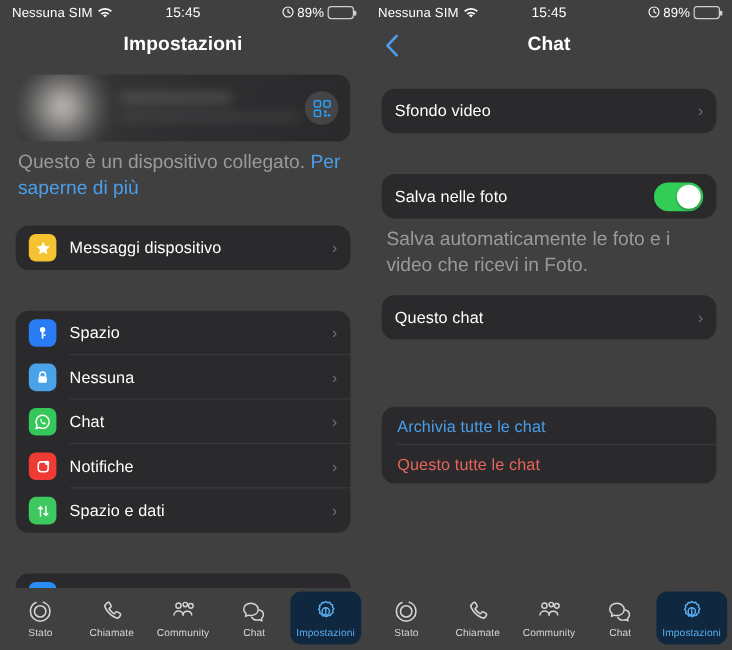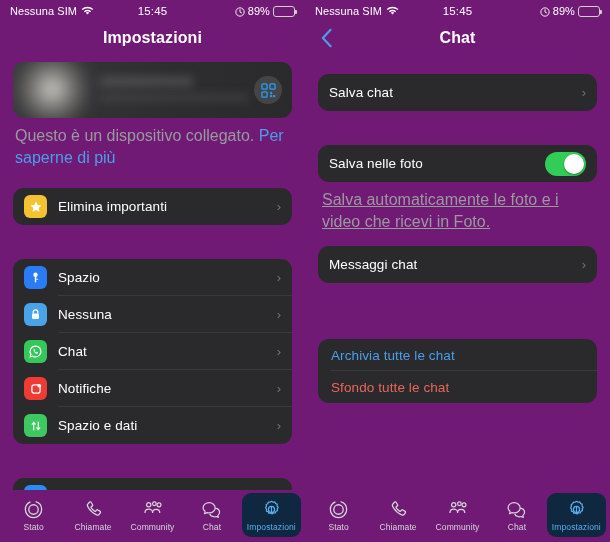--- a/index.html
+++ b/index.html
@@ -5,37 +5,37 @@
   * { box-sizing: border-box; margin: 0; padding: 0; }
   html, body {
     width: 610px; height: 542px;
     background: #000;
     font-family: "Liberation Sans", sans-serif;
     overflow: hidden;
   }
   .screen { display: flex; width: 610px; height: 542px; }
   .panel {
     width: 305px; height: 542px;
-    background: #701a75;
+    background: #404040;
     position: relative;
     display: flex; flex-direction: column;
     overflow: hidden;
   }
 
   
   .statusbar {
     height: 22px; flex: 0 0 22px;
     display: flex; align-items: center;
     padding: 0 10px;
     color: #fff; font-size: 11px;
     letter-spacing: .1px;
   }
   .sb-left { display: flex; align-items: center; gap: 4px; flex: 1 1 0; }
   .sb-center { flex: 0 0 auto; font-size: 11.5px; font-weight: 400; }
-  .sb-right { display: flex; align-items: flex-end; justify-content: flex-end; gap: 3px; flex: 1 1 0; }
+  .sb-right { display: flex; align-items: flex-start; justify-content: flex-end; gap: 3px; flex: 1 1 0; }
   .wifi-ico { display: inline-block; line-height: 0; }
   .alarm-ico { display: inline-block; line-height: 0; }
   .batt {
     width: 22px; height: 11px;
     border: 1px solid #cfcfcf; border-radius: 3px;
     position: relative; display: inline-block;
     padding: 1px;
   }
   .batt::after {
     content: ""; position: absolute; right: -3px; top: 3px;
@@ -246,21 +246,21 @@
 
       <div class="spacer-20"></div>
 
       <div class="group">
         <div class="row row-tall">
           <div class="ico" style="background:#f5c231">
             <svg width="14" height="14" viewBox="0 0 16 16">
                 <path d="M8 1.6l1.9 4 4.4.6-3.2 3 .8 4.3L8 11.5 4.1 13.5l.8-4.3-3.2-3 4.4-.6z" fill="#fff"></path>
               </svg>
           </div>
-          <div class="label">Elimina importanti</div>
+          <div class="label">Messaggi dispositivo</div>
           <div class="chev">›</div>
         </div>
       </div>
 
       <div class="spacer-34"></div>
 
       <div class="group">
 
         <div class="row row-tall">
           <div class="ico" style="background:#2a7cf5">
@@ -426,56 +426,56 @@
       </div>
       <div class="nav-title">Chat</div>
     </div>
 
     <div class="content">
 
       <div class="spacer-20"></div>
 
       <div class="group">
         <div class="row row-tall">
-          <div class="label">Salva chat</div>
+          <div class="label">Sfondo video</div>
           <div class="chev">›</div>
         </div>
       </div>
 
       <div class="spacer-34"></div>
 
       <div class="group">
         <div class="row" style="height:37px">
           <div class="label">Salva nelle foto</div>
           <div class="toggle">
               <div class="knob"></div>
             </div>
         </div>
       </div>
 
-      <div class="caption" style="margin-left:4px;margin-right:20px;text-decoration:underline;">Salva automaticamente le foto e i video che ricevi in Foto.</div>
+      <div class="caption" style="margin-left:4px;margin-right:20px;">Salva automaticamente le foto e i video che ricevi in Foto.</div>
 
       <div class="spacer-14"></div>
 
       <div class="group">
         <div class="row row-tall">
-          <div class="label">Messaggi chat</div>
+          <div class="label">Questo chat</div>
           <div class="chev">›</div>
         </div>
       </div>
 
       <div style="height:56px"></div>
 
       <div class="group">
         <div class="arow">
           <span class="atext blue">Archivia tutte le chat</span>
           <div class="sep"></div>
         </div>
         <div class="arow">
-          <span class="atext red">Sfondo tutte le chat</span>
+          <span class="atext red">Questo tutte le chat</span>
         </div>
       </div>
 
     </div>
 
     <div class="tabbar">
       <div class="tab">
         <div class="tab-ico">
           <svg width="21" height="21" viewBox="0 0 24 24">
               <circle cx="12" cy="12" r="9.3" fill="none" stroke="#d6d6d8" stroke-width="1.5" stroke-dasharray="40 6"></circle>

